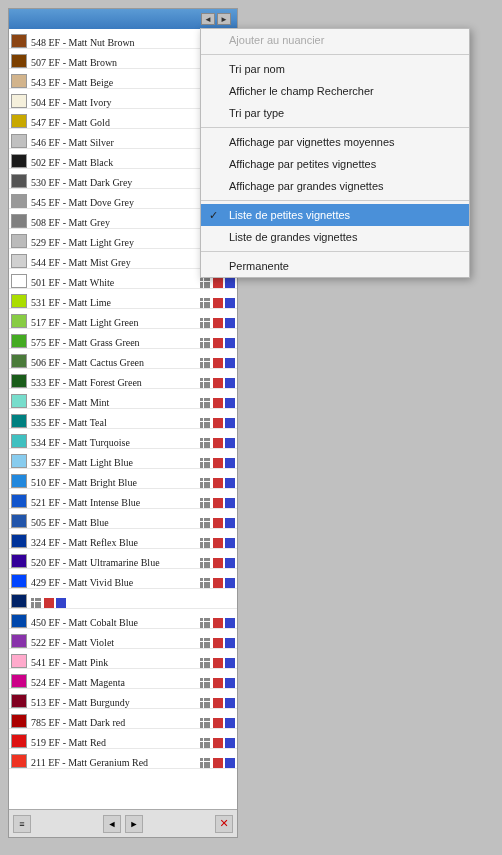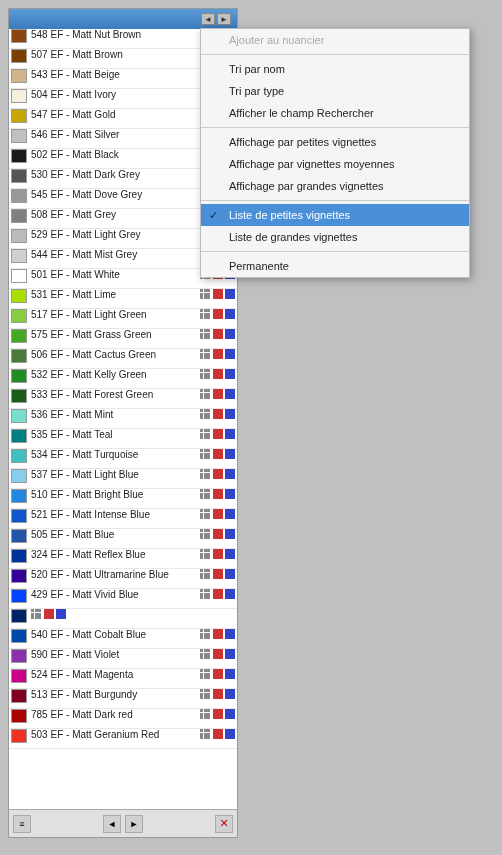--- a/index.html
+++ b/index.html
@@ -68,25 +68,26 @@
     .color-list::-webkit-scrollbar-track {
       background: #f0f0f0;
     }
     .color-list::-webkit-scrollbar-thumb {
       background: #bbb;
       border: 1px solid #999;
     }
 
     .color-item {
       display: flex;
-      align-items: flex-start;
+      align-items: flex-end;
       height: 20px;
       padding: 0 2px;
       border-bottom: 1px solid #e8e8e8;
       cursor: default;
+      font-family: Liberation Serif, serif;
     }
 
     .color-swatch {
       width: 16px;
       height: 14px;
       border: 1px solid #999;
       flex-shrink: 0;
       margin-right: 4px;
     }
 
@@ -525,39 +526,20 @@
             <div style="background: rgb(136, 136, 136); width: 3px; height: 3px;"></div>
             <div style="background: rgb(136, 136, 136); width: 3px; height: 3px;"></div>
             <div style="background: rgb(136, 136, 136); width: 3px; height: 3px;"></div>
             <div style="background: rgb(136, 136, 136); width: 3px; height: 3px;"></div>
           </div>
           <div style="width: 10px; height: 10px; background: rgb(204, 51, 51); margin-right: 1px;"></div>
           <div style="width: 10px; height: 10px; background: rgb(51, 68, 204);"></div>
         </div>
       </div>
       <div class="color-item">
-        <div class="color-swatch" style="background: rgb(34, 139, 34);"></div>
-        <span class="color-name">532 EF - Matt Kelly Green</span>
-        <div class="item-icons">
-          <div style="display: grid; grid-template-columns: repeat(3, 3px); grid-template-rows: repeat(3, 3px); gap: 0.5px; margin-right: 2px;">
-            <div style="background: rgb(136, 136, 136); width: 3px; height: 3px;"></div>
-            <div style="background: rgb(136, 136, 136); width: 3px; height: 3px;"></div>
-            <div style="background: rgb(136, 136, 136); width: 3px; height: 3px;"></div>
-            <div style="background: rgb(136, 136, 136); width: 3px; height: 3px;"></div>
-            <div style="background: rgb(136, 136, 136); width: 3px; height: 3px;"></div>
-            <div style="background: rgb(136, 136, 136); width: 3px; height: 3px;"></div>
-            <div style="background: rgb(136, 136, 136); width: 3px; height: 3px;"></div>
-            <div style="background: rgb(136, 136, 136); width: 3px; height: 3px;"></div>
-            <div style="background: rgb(136, 136, 136); width: 3px; height: 3px;"></div>
-          </div>
-          <div style="width: 10px; height: 10px; background: rgb(204, 51, 51); margin-right: 1px;"></div>
-          <div style="width: 10px; height: 10px; background: rgb(51, 68, 204);"></div>
-        </div>
-      </div>
-      <div class="color-item">
         <div class="color-swatch" style="background: rgb(26, 92, 26);"></div>
         <span class="color-name">533 EF - Matt Forest Green</span>
         <div class="item-icons">
           <div style="display: grid; grid-template-columns: repeat(3, 3px); grid-template-rows: repeat(3, 3px); gap: 0.5px; margin-right: 2px;">
             <div style="background: rgb(136, 136, 136); width: 3px; height: 3px;"></div>
             <div style="background: rgb(136, 136, 136); width: 3px; height: 3px;"></div>
             <div style="background: rgb(136, 136, 136); width: 3px; height: 3px;"></div>
             <div style="background: rgb(136, 136, 136); width: 3px; height: 3px;"></div>
             <div style="background: rgb(136, 136, 136); width: 3px; height: 3px;"></div>
             <div style="background: rgb(136, 136, 136); width: 3px; height: 3px;"></div>
@@ -772,40 +754,59 @@
             <div style="background: rgb(136, 136, 136); width: 3px; height: 3px;"></div>
             <div style="background: rgb(136, 136, 136); width: 3px; height: 3px;"></div>
             <div style="background: rgb(136, 136, 136); width: 3px; height: 3px;"></div>
           </div>
           <div style="width: 10px; height: 10px; background: rgb(204, 51, 51); margin-right: 1px;"></div>
           <div style="width: 10px; height: 10px; background: rgb(51, 68, 204);"></div>
         </div>
       </div>
       <div class="color-item">
         <div class="color-swatch" style="background: rgb(0, 71, 171);"></div>
-        <span class="color-name">540 EF - Matt Cobalt Blue</span>
+        <span class="color-name">450 EF - Matt Cobalt Blue</span>
         <div class="item-icons">
           <div style="display: grid; grid-template-columns: repeat(3, 3px); grid-template-rows: repeat(3, 3px); gap: 0.5px; margin-right: 2px;">
             <div style="background: rgb(136, 136, 136); width: 3px; height: 3px;"></div>
             <div style="background: rgb(136, 136, 136); width: 3px; height: 3px;"></div>
             <div style="background: rgb(136, 136, 136); width: 3px; height: 3px;"></div>
             <div style="background: rgb(136, 136, 136); width: 3px; height: 3px;"></div>
             <div style="background: rgb(136, 136, 136); width: 3px; height: 3px;"></div>
             <div style="background: rgb(136, 136, 136); width: 3px; height: 3px;"></div>
             <div style="background: rgb(136, 136, 136); width: 3px; height: 3px;"></div>
             <div style="background: rgb(136, 136, 136); width: 3px; height: 3px;"></div>
             <div style="background: rgb(136, 136, 136); width: 3px; height: 3px;"></div>
           </div>
           <div style="width: 10px; height: 10px; background: rgb(204, 51, 51); margin-right: 1px;"></div>
           <div style="width: 10px; height: 10px; background: rgb(51, 68, 204);"></div>
         </div>
       </div>
       <div class="color-item">
         <div class="color-swatch" style="background: rgb(136, 51, 170);"></div>
-        <span class="color-name">590 EF - Matt Violet</span>
+        <span class="color-name">522 EF - Matt Violet</span>
+        <div class="item-icons">
+          <div style="display: grid; grid-template-columns: repeat(3, 3px); grid-template-rows: repeat(3, 3px); gap: 0.5px; margin-right: 2px;">
+            <div style="background: rgb(136, 136, 136); width: 3px; height: 3px;"></div>
+            <div style="background: rgb(136, 136, 136); width: 3px; height: 3px;"></div>
+            <div style="background: rgb(136, 136, 136); width: 3px; height: 3px;"></div>
+            <div style="background: rgb(136, 136, 136); width: 3px; height: 3px;"></div>
+            <div style="background: rgb(136, 136, 136); width: 3px; height: 3px;"></div>
+            <div style="background: rgb(136, 136, 136); width: 3px; height: 3px;"></div>
+            <div style="background: rgb(136, 136, 136); width: 3px; height: 3px;"></div>
+            <div style="background: rgb(136, 136, 136); width: 3px; height: 3px;"></div>
+            <div style="background: rgb(136, 136, 136); width: 3px; height: 3px;"></div>
+          </div>
+          <div style="width: 10px; height: 10px; background: rgb(204, 51, 51); margin-right: 1px;"></div>
+          <div style="width: 10px; height: 10px; background: rgb(51, 68, 204);"></div>
+        </div>
+      </div>
+      <div class="color-item">
+        <div class="color-swatch" style="background: rgb(255, 170, 204);"></div>
+        <span class="color-name">541 EF - Matt Pink</span>
         <div class="item-icons">
           <div style="display: grid; grid-template-columns: repeat(3, 3px); grid-template-rows: repeat(3, 3px); gap: 0.5px; margin-right: 2px;">
             <div style="background: rgb(136, 136, 136); width: 3px; height: 3px;"></div>
             <div style="background: rgb(136, 136, 136); width: 3px; height: 3px;"></div>
             <div style="background: rgb(136, 136, 136); width: 3px; height: 3px;"></div>
             <div style="background: rgb(136, 136, 136); width: 3px; height: 3px;"></div>
             <div style="background: rgb(136, 136, 136); width: 3px; height: 3px;"></div>
             <div style="background: rgb(136, 136, 136); width: 3px; height: 3px;"></div>
             <div style="background: rgb(136, 136, 136); width: 3px; height: 3px;"></div>
             <div style="background: rgb(136, 136, 136); width: 3px; height: 3px;"></div>
@@ -866,22 +867,41 @@
             <div style="background: rgb(136, 136, 136); width: 3px; height: 3px;"></div>
             <div style="background: rgb(136, 136, 136); width: 3px; height: 3px;"></div>
             <div style="background: rgb(136, 136, 136); width: 3px; height: 3px;"></div>
             <div style="background: rgb(136, 136, 136); width: 3px; height: 3px;"></div>
           </div>
           <div style="width: 10px; height: 10px; background: rgb(204, 51, 51); margin-right: 1px;"></div>
           <div style="width: 10px; height: 10px; background: rgb(51, 68, 204);"></div>
         </div>
       </div>
       <div class="color-item">
+        <div class="color-swatch" style="background: rgb(221, 17, 17);"></div>
+        <span class="color-name">519 EF - Matt Red</span>
+        <div class="item-icons">
+          <div style="display: grid; grid-template-columns: repeat(3, 3px); grid-template-rows: repeat(3, 3px); gap: 0.5px; margin-right: 2px;">
+            <div style="background: rgb(136, 136, 136); width: 3px; height: 3px;"></div>
+            <div style="background: rgb(136, 136, 136); width: 3px; height: 3px;"></div>
+            <div style="background: rgb(136, 136, 136); width: 3px; height: 3px;"></div>
+            <div style="background: rgb(136, 136, 136); width: 3px; height: 3px;"></div>
+            <div style="background: rgb(136, 136, 136); width: 3px; height: 3px;"></div>
+            <div style="background: rgb(136, 136, 136); width: 3px; height: 3px;"></div>
+            <div style="background: rgb(136, 136, 136); width: 3px; height: 3px;"></div>
+            <div style="background: rgb(136, 136, 136); width: 3px; height: 3px;"></div>
+            <div style="background: rgb(136, 136, 136); width: 3px; height: 3px;"></div>
+          </div>
+          <div style="width: 10px; height: 10px; background: rgb(204, 51, 51); margin-right: 1px;"></div>
+          <div style="width: 10px; height: 10px; background: rgb(51, 68, 204);"></div>
+        </div>
+      </div>
+      <div class="color-item">
         <div class="color-swatch" style="background: rgb(238, 51, 34);"></div>
-        <span class="color-name">503 EF - Matt Geranium Red</span>
+        <span class="color-name">211 EF - Matt Geranium Red</span>
         <div class="item-icons">
           <div style="display: grid; grid-template-columns: repeat(3, 3px); grid-template-rows: repeat(3, 3px); gap: 0.5px; margin-right: 2px;">
             <div style="background: rgb(136, 136, 136); width: 3px; height: 3px;"></div>
             <div style="background: rgb(136, 136, 136); width: 3px; height: 3px;"></div>
             <div style="background: rgb(136, 136, 136); width: 3px; height: 3px;"></div>
             <div style="background: rgb(136, 136, 136); width: 3px; height: 3px;"></div>
             <div style="background: rgb(136, 136, 136); width: 3px; height: 3px;"></div>
             <div style="background: rgb(136, 136, 136); width: 3px; height: 3px;"></div>
             <div style="background: rgb(136, 136, 136); width: 3px; height: 3px;"></div>
             <div style="background: rgb(136, 136, 136); width: 3px; height: 3px;"></div>
@@ -907,31 +927,31 @@
 
 <div class="context-menu" id="context-menu">
 <div class="menu-item disabled">
       <span>Ajouter au nuancier</span>
     </div>
     <div class="menu-separator"></div>
     <div class="menu-item">
       <span>Tri par nom</span>
     </div>
     <div class="menu-item">
+      <span>Afficher le champ Rechercher</span>
+    </div>
+    <div class="menu-item">
       <span>Tri par type</span>
-    </div>
-    <div class="menu-item">
-      <span>Afficher le champ Rechercher</span>
     </div>
     <div class="menu-separator"></div>
     <div class="menu-item">
+      <span>Affichage par vignettes moyennes</span>
+    </div>
+    <div class="menu-item">
       <span>Affichage par petites vignettes</span>
-    </div>
-    <div class="menu-item">
-      <span>Affichage par vignettes moyennes</span>
     </div>
     <div class="menu-item">
       <span>Affichage par grandes vignettes</span>
     </div>
     <div class="menu-separator"></div>
     <div class="menu-item highlighted">
       <span class="menu-checkmark visible">✓</span>
       <span>Liste de petites vignettes</span>
     </div>
     <div class="menu-item">

